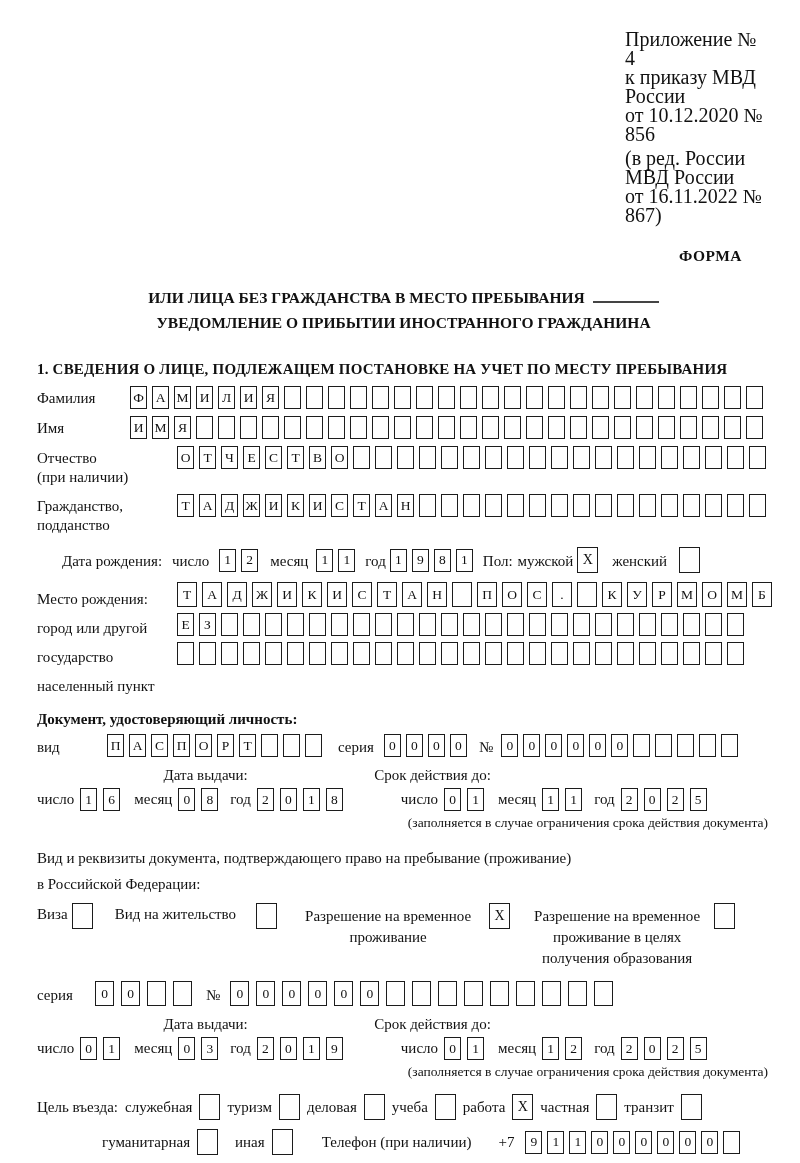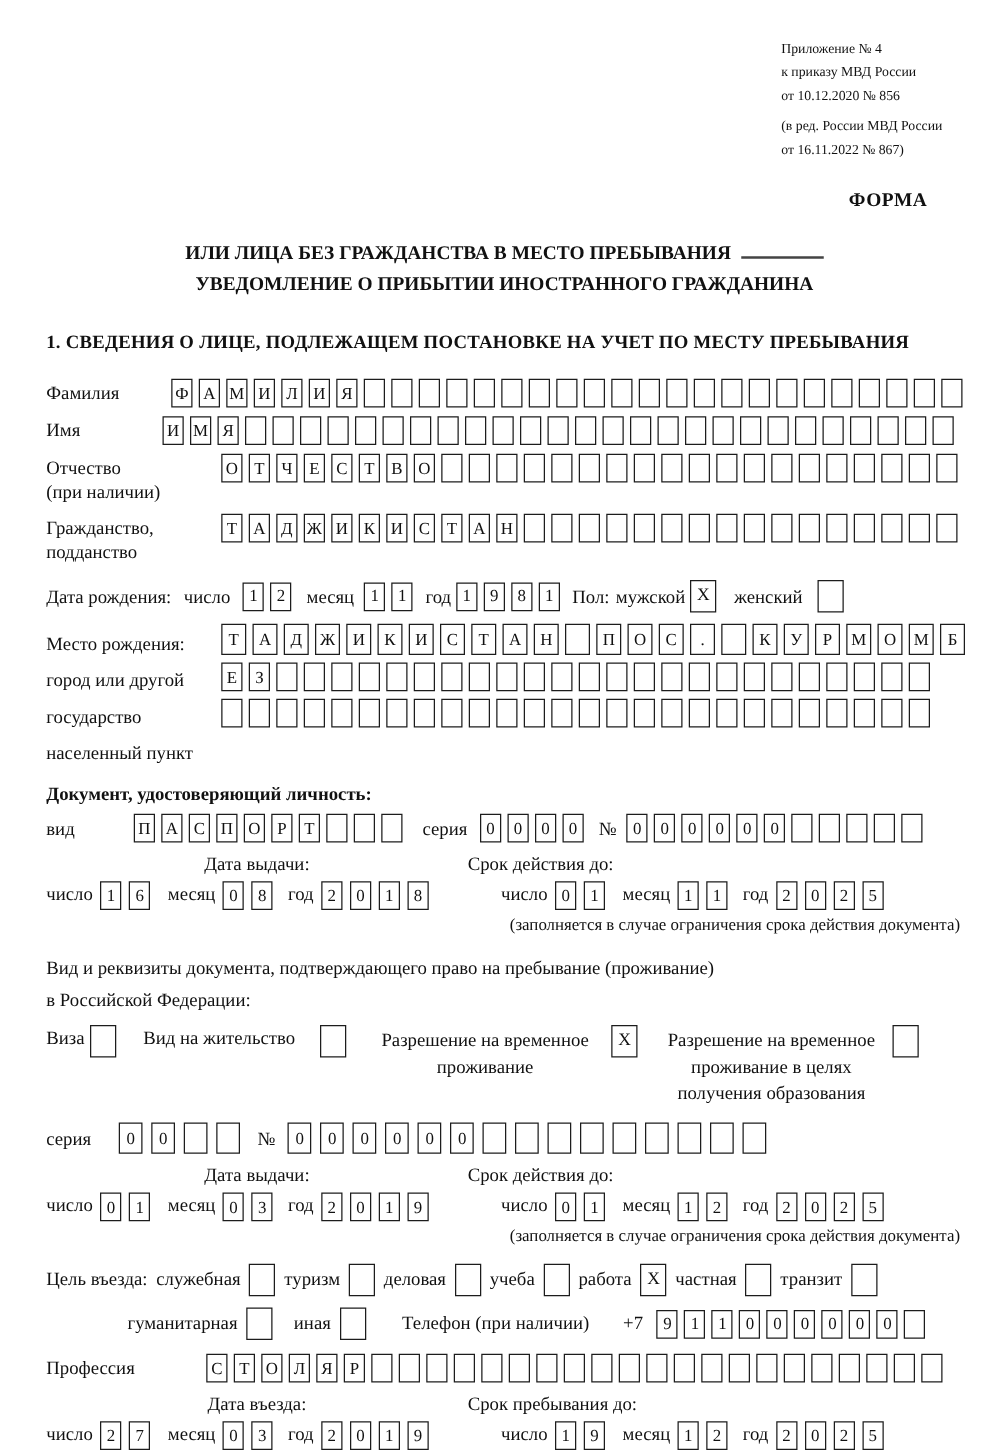--- a/index.html
+++ b/index.html
@@ -7,21 +7,21 @@
   body {
     height: 1163px;
     font-family: "Liberation Serif", "DejaVu Serif", serif;
     color: #111;
     font-size: 15px;
     overflow: hidden;
   }
   .page { padding: 30px 30px 0 37px; }
 
   
-  .appendix { margin-left: 588px; line-height: 19px; font-size: 11px; }
+  .appendix { margin-left: 588px; line-height: 19px; font-size: 20px; }
   .appendix .gap { height: 5px; }
   .forma { text-align: right; font-weight: bold; letter-spacing: .5px; margin: 22px 28px 0 0; font-size: 15.5px; }
 
   .title { text-align: center; font-weight: bold; margin-top: 20px; line-height: 25px; font-size: 15.5px; }
   .title-underline { display: inline-block; width: 66px; border-bottom: 2px solid #444; height: 14px; margin-left: 8px; }
 
   .sec-heading { font-weight: bold; margin-top: 26px; font-size: 15px; letter-spacing: .2px; }
 
   
   .fieldrow { display: flex; align-items: flex-start; margin-top: 7px; }
@@ -93,21 +93,21 @@
 
   <div class="title">
     <div>
       <span>ИЛИ ЛИЦА БЕЗ ГРАЖДАНСТВА В МЕСТО ПРЕБЫВАНИЯ</span><span class="title-underline"></span>
     </div>
     <div>УВЕДОМЛЕНИЕ О ПРИБЫТИИ ИНОСТРАННОГО ГРАЖДАНИНА</div>
   </div>
 
   <div class="sec-heading">1. СВЕДЕНИЯ О ЛИЦЕ, ПОДЛЕЖАЩЕМ ПОСТАНОВКЕ НА УЧЕТ ПО МЕСТУ ПРЕБЫВАНИЯ</div>
 
-  <div class="fieldrow" style="margin-top:20px;justify-content:space-between;">
+  <div class="fieldrow" style="margin-top:8px;">
     <div class="flabel w93">Фамилия</div>
     <div class="cells">
         <span class="cell">Ф</span>
         <span class="cell">А</span>
         <span class="cell">М</span>
         <span class="cell">И</span>
         <span class="cell">Л</span>
         <span class="cell">И</span>
         <span class="cell">Я</span>
         <span class="cell"></span>
@@ -236,21 +236,21 @@
         <span class="cell"></span>
         <span class="cell"></span>
         <span class="cell"></span>
         <span class="cell"></span>
         <span class="cell"></span>
         <span class="cell"></span>
       </div>
   </div>
 
   <div class="fieldrow" style="align-items:center; margin-top:12px;">
-    <span class="il" style="width:110px;">Дата рождения:</span>
+    <span class="il" style="width:110px;margin-left:25px;">Дата рождения:</span>
     <span class="il" style="margin-right:10px;">число</span>
     <span class="cells">
         <span class="cell">1</span>
         <span class="cell">2</span>
       </span>
     <span class="il" style="margin:0 8px 0 12px;">месяц</span>
     <span class="cells">
         <span class="cell">1</span>
         <span class="cell">1</span>
       </span>

